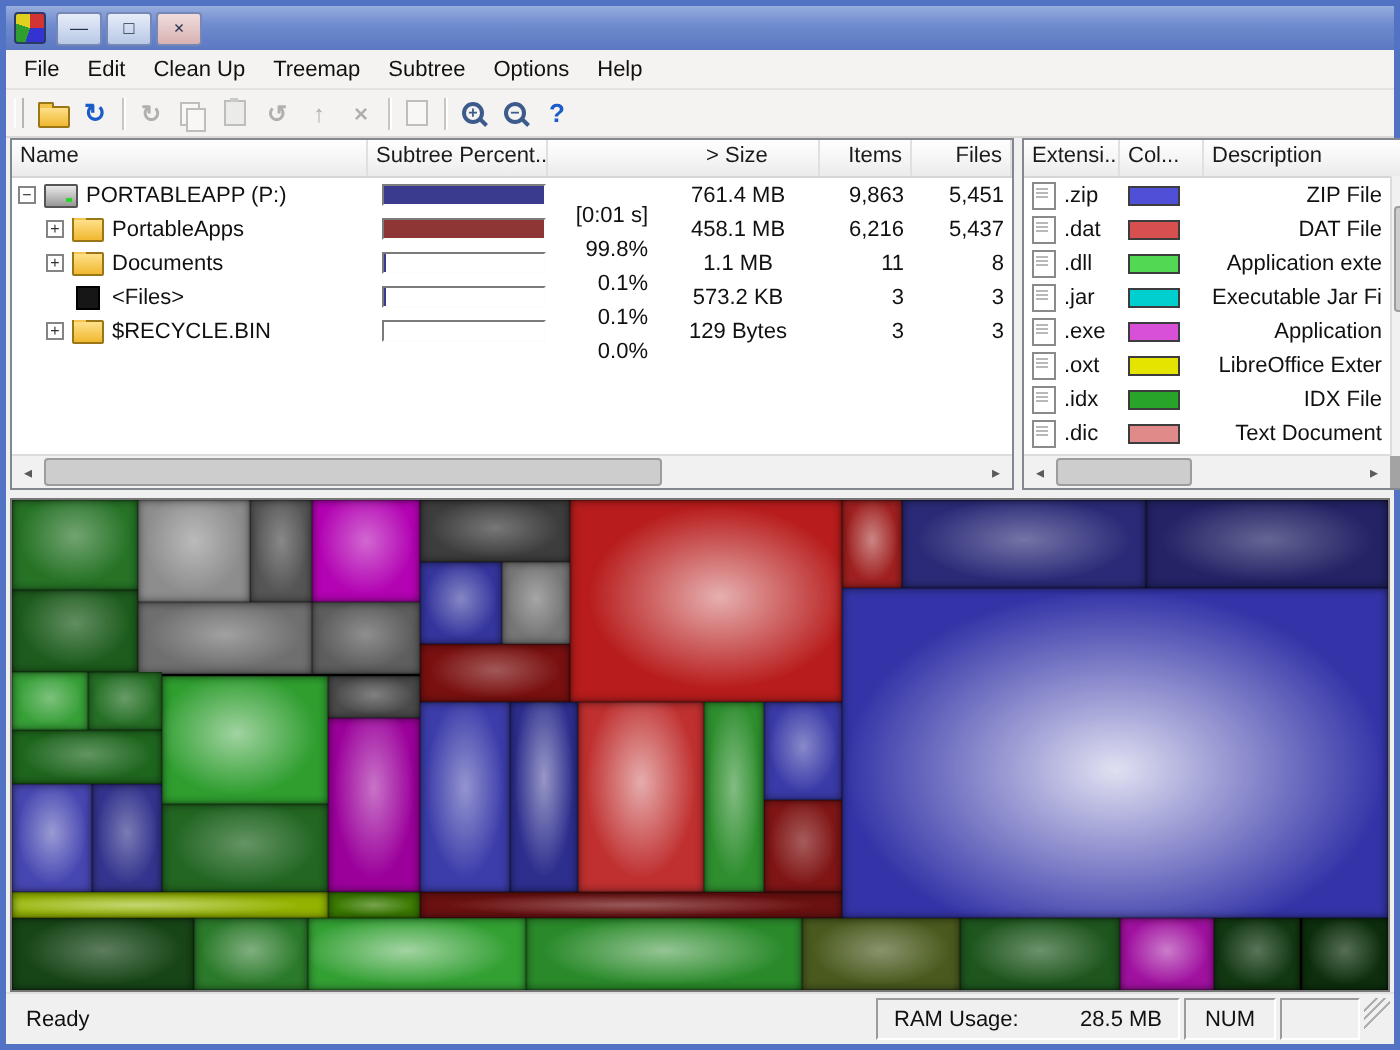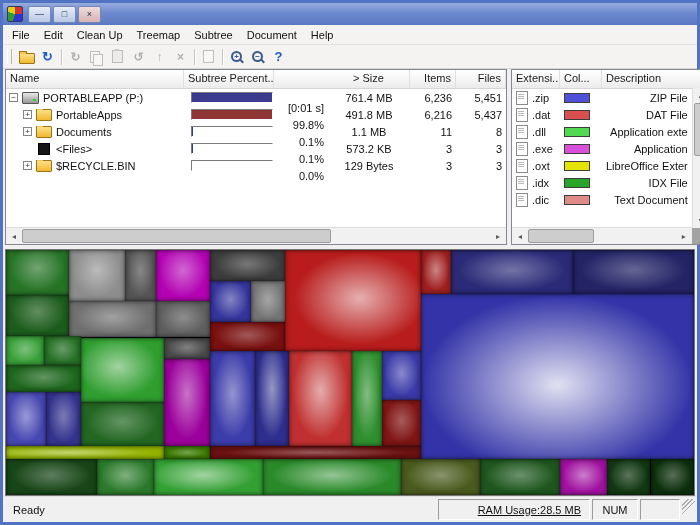--- a/index.html
+++ b/index.html
@@ -91,21 +91,21 @@
   .hsplit{height:4px;flex-shrink:0;background:#f0f0f0;}
   .tmwrap{flex:1;display:flex;padding:0 2px;background:#f0f0f0;min-height:0;}
   .treemap{flex:1;position:relative;background:#000;border:1px solid #777;overflow:hidden;}
   .tmb{position:absolute;box-shadow:inset 0 0 5px rgba(0,0,0,.6),inset 0 0 1px #000;}
 
   
   .statusbar{height:21px;flex-shrink:0;background:#f0f0f0;border-top:1px solid #e0e0e0;display:flex;align-items:stretch;padding:2px 2px 2px 2px;gap:2px;}
   .pane{display:flex;align-items:center;padding:0 8px;box-sizing:border-box;white-space:nowrap;}
   .sunken{border:1px solid;border-color:#9b9b9b #ffffff #ffffff #9b9b9b;}
   .p-ready{flex:1;}
-  .p-ram{width:152px;justify-content:flex-end;text-decoration:underline;}
+  .p-ram{width:152px;justify-content:space-between;}
   .p-num{width:46px;justify-content:center;}
   .p-x{width:40px;}
   .grip{width:13px;background:linear-gradient(135deg,transparent 0 4px,#adadad 4px 5px,transparent 5px 7px,#adadad 7px 8px,transparent 8px 10px,#adadad 10px 11px,transparent 11px);}
 </style>
 </head>
 <body>
 
 <div class="window">
 
   <div class="titlebar">
@@ -116,21 +116,21 @@
       <span class="winbtn close">×</span>
     </span>
   </div>
 
   <div class="menubar">
     <span class="mitem">File</span>
     <span class="mitem">Edit</span>
     <span class="mitem">Clean Up</span>
     <span class="mitem">Treemap</span>
     <span class="mitem">Subtree</span>
-    <span class="mitem">Document</span>
+    <span class="mitem">Options</span>
     <span class="mitem">Help</span>
   </div>
 
   <div class="toolbar">
     <span class="tgrip"></span>
     <span class="tbtn">
         <span class="i-folder"></span>
       </span>
     <span class="tbtn g-blue">↻</span>
     <span class="tsep"></span>
@@ -177,38 +177,38 @@
             <span class="t-drive"></span>
             <span>PORTABLEAPP (P:)</span>
           </span>
           <span class="cell w-bar">
               <span class="track" style="display:block">
                 <span class="fill" style="display: block; width: 100%; background-color: rgb(58, 58, 142);"></span>
               </span>
             </span>
           <span class="cell w-pct">[0:01 s]</span>
           <span class="cell w-size">761.4 MB</span>
-          <span class="cell w-items">6,236</span>
+          <span class="cell w-items">9,863</span>
           <span class="cell w-files">5,451</span>
         </div>
 
         <div class="trow">
           <span class="cell w-name c-name">
             <span class="ind"></span>
             <span class="expander">+</span>
             <span class="t-folder"></span>
             <span>PortableApps</span>
           </span>
           <span class="cell w-bar">
               <span class="track" style="display:block">
                 <span class="fill" style="display: block; width: 99.8%; background-color: rgb(142, 54, 54);"></span>
               </span>
             </span>
           <span class="cell w-pct">99.8%</span>
-          <span class="cell w-size">491.8 MB</span>
+          <span class="cell w-size">458.1 MB</span>
           <span class="cell w-items">6,216</span>
           <span class="cell w-files">5,437</span>
         </div>
 
         <div class="trow">
           <span class="cell w-name c-name">
             <span class="ind"></span>
             <span class="expander">+</span>
             <span class="t-folder"></span>
             <span>Documents</span>
@@ -302,20 +302,30 @@
         </div>
         <div class="erow">
           <span class="cell w-ext e-ext">
               <span class="f-page"></span>
               <span>.dll</span>
             </span>
           <span class="cell w-col e-col">
               <span class="swatch" style="background-color: rgb(82, 216, 82);"></span>
             </span>
           <span class="cell w-desc">Application exte</span>
+        </div>
+        <div class="erow">
+          <span class="cell w-ext e-ext">
+              <span class="f-page"></span>
+              <span>.jar</span>
+            </span>
+          <span class="cell w-col e-col">
+              <span class="swatch" style="background-color: rgb(0, 207, 207);"></span>
+            </span>
+          <span class="cell w-desc">Executable Jar Fi</span>
         </div>
         <div class="erow">
           <span class="cell w-ext e-ext">
               <span class="f-page"></span>
               <span>.exe</span>
             </span>
           <span class="cell w-col e-col">
               <span class="swatch" style="background-color: rgb(216, 79, 216);"></span>
             </span>
           <span class="cell w-desc">Application</span>

